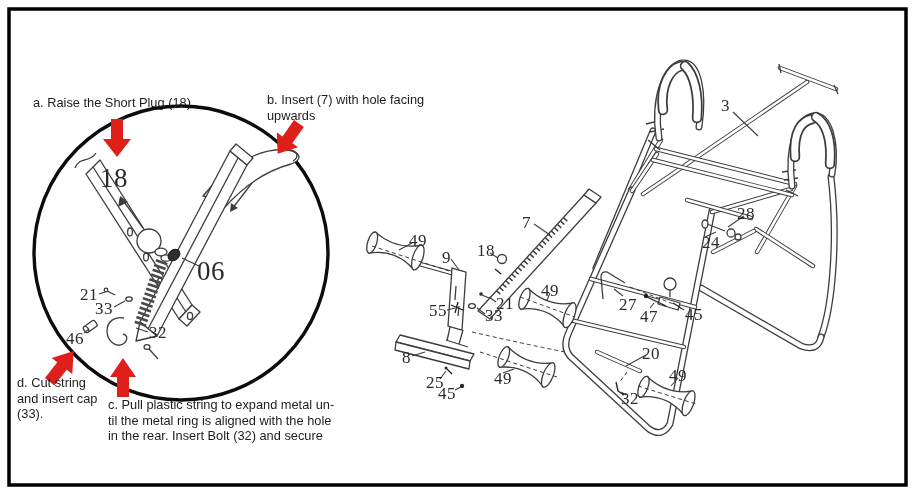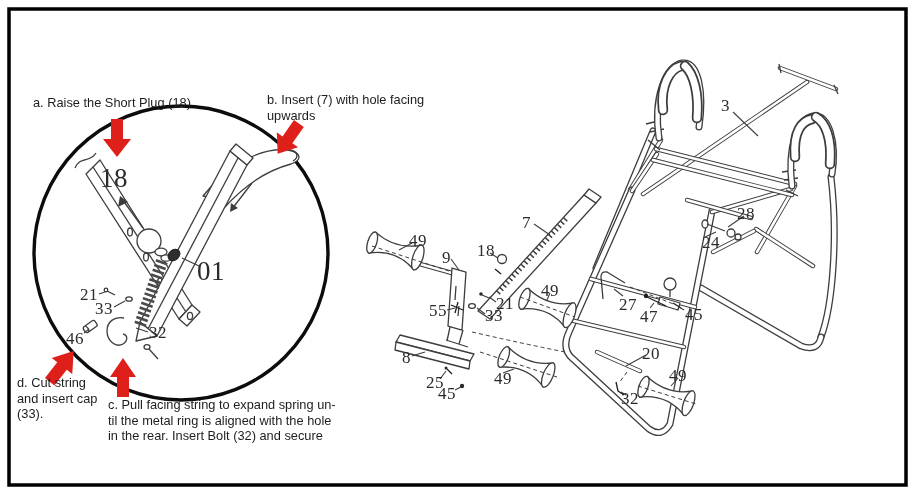--- a/index.html
+++ b/index.html
@@ -280,27 +280,27 @@
   <div>upwards</div>
 </div>
 
 <div class="note" style="left:17px;top:375px">
   <div>d. Cut string</div>
   <div>and insert cap</div>
   <div>(33).</div>
 </div>
 
 <div class="note" style="left:108px;top:397px">
-  <div>c. Pull facing string to expand spring un-</div>
+  <div>c. Pull plastic string to expand metal un-</div>
   <div>til the metal ring is aligned with the hole</div>
   <div>in the rear. Insert Bolt (32) and secure</div>
 </div>
 
 <span class="plabel lg" style="left:100px;top:163px">18</span>
-<span class="plabel lg" style="left:197px;top:256px">01</span>
+<span class="plabel lg" style="left:197px;top:256px">06</span>
 <span class="plabel" style="left:80px;top:285px">21</span>
 <span class="plabel" style="left:95px;top:299px">33</span>
 <span class="plabel" style="left:66px;top:329px">46</span>
 <span class="plabel" style="left:149px;top:323px">32</span>
 
 <span class="plabel" style="left:721px;top:96px">3</span>
 <span class="plabel" style="left:522px;top:213px">7</span>
 <span class="plabel" style="left:737px;top:204px">28</span>
 <span class="plabel" style="left:702px;top:233px">24</span>
 <span class="plabel" style="left:409px;top:231px">49</span>

